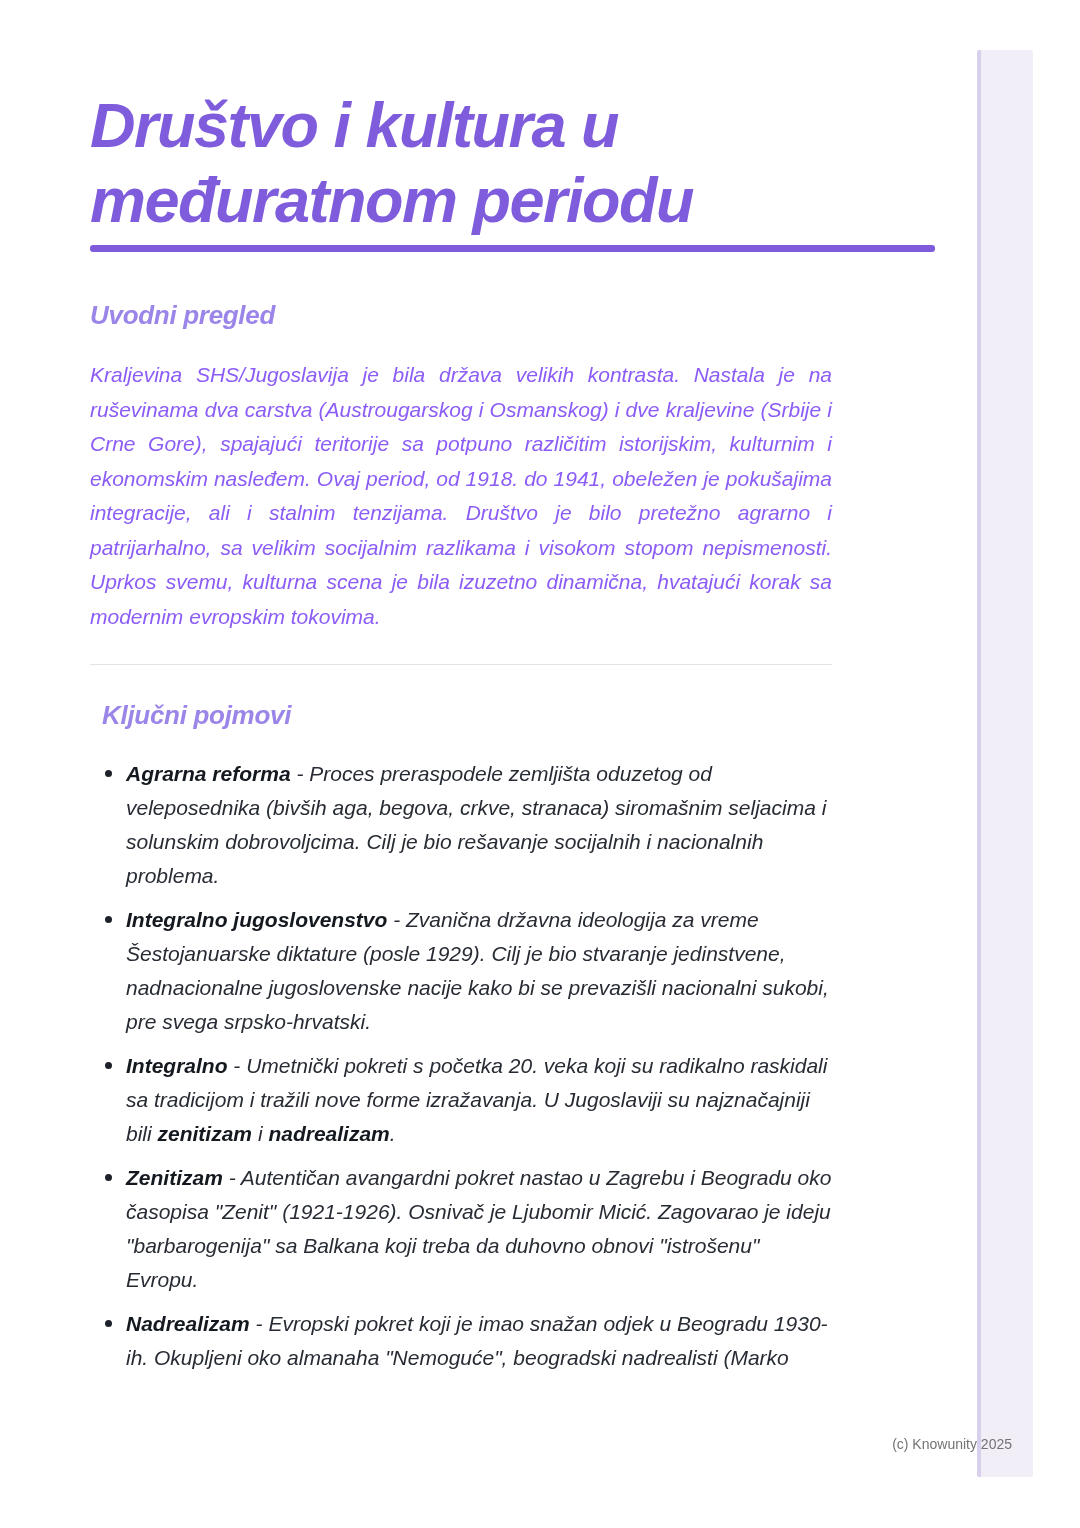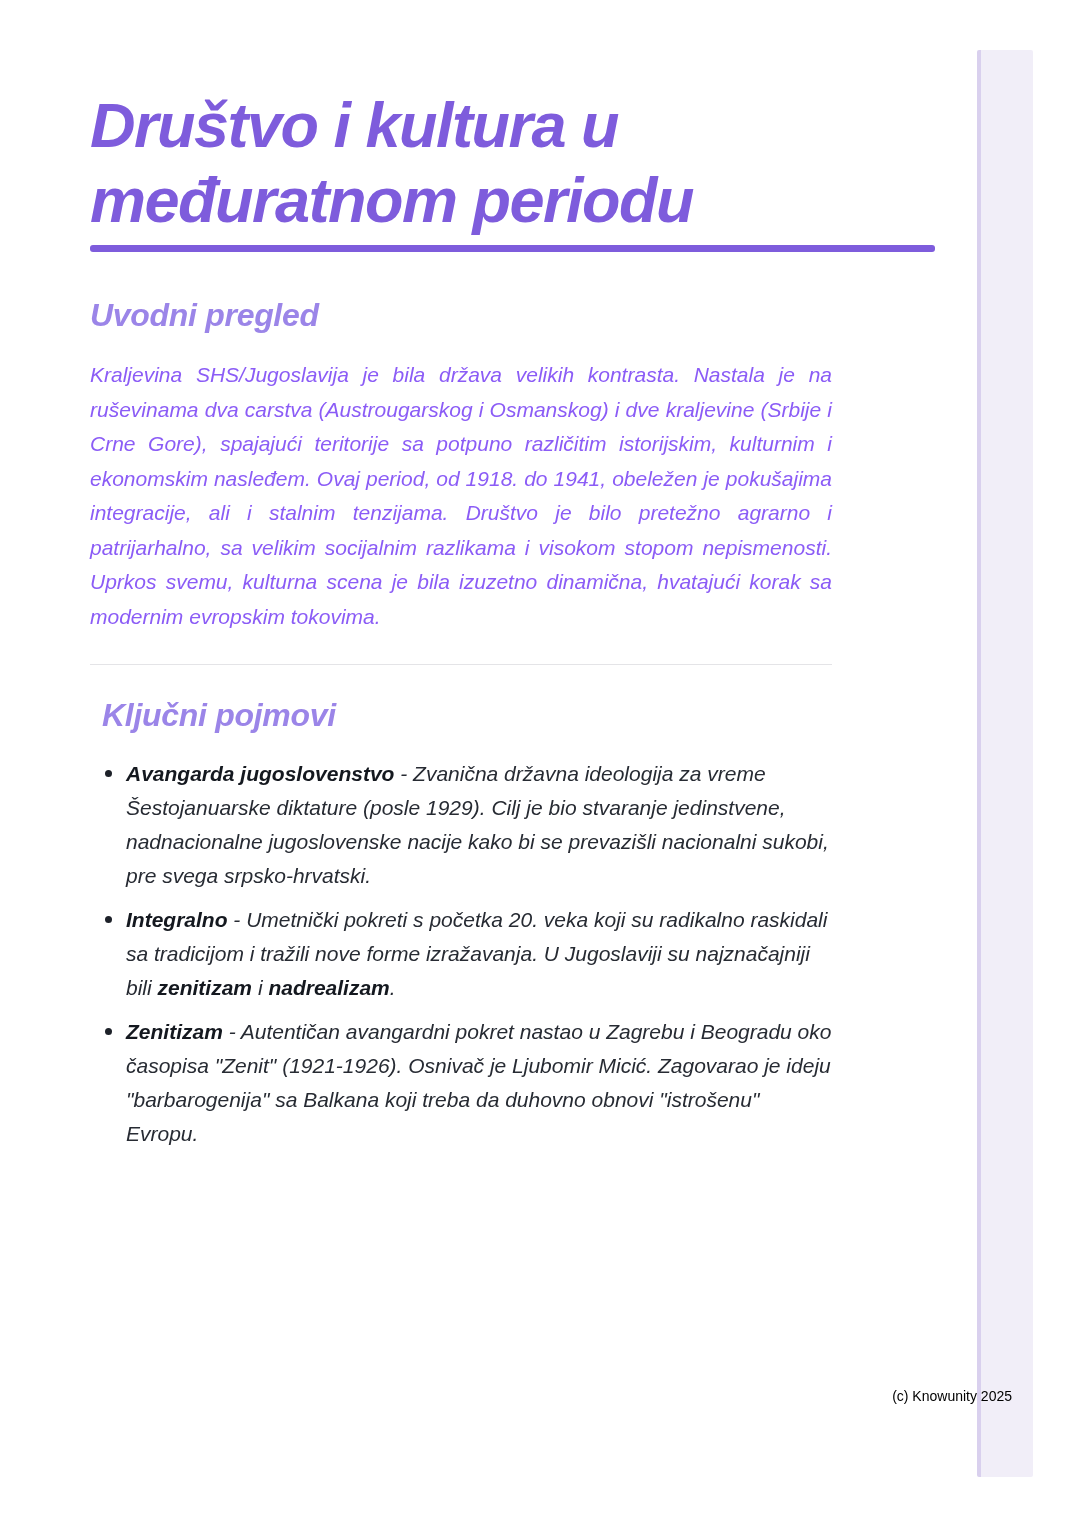--- a/index.html
+++ b/index.html
@@ -38,21 +38,21 @@
     color: #7e5cdc;
   }
   .title-rule {
     margin-top: 7px;
     width: 845px;
     height: 7px;
     border-radius: 3px;
     background: #7e5cdc;
   }
   h2.section-heading {
-    font-size: 32px;
+    font-size: 26px;
     line-height: 36px;
     font-weight: bold;
     letter-spacing: -0.3px;
     color: #9b85e8;
   }
   h2.first { margin: 45px 0 0 0; }
   h2.second { margin: 32px 0 0 12px; }
   p.intro-paragraph {
     margin: 25px 0 0 0;
     width: 742px;
@@ -87,24 +87,24 @@
     left: 15px;
     top: 13px;
     width: 7px;
     height: 7px;
     border-radius: 50%;
     background: #1d2129;
   }
   .b { font-weight: bold; color: #14181f; }
   .footer-copyright {
     position: absolute;
-    top: 1388px;
+    top: 1436px;
     right: 68px;
     font-size: 14px;
-    color: #000000;
+    color: #737373;
     z-index: 2;
   }
 </style>
 </head>
 <body>
 
 <div class="page">
 
   <div class="sidebar-strip"></div>
 
@@ -116,22 +116,24 @@
 
     <h2 class="section-heading first">Uvodni pregled</h2>
 
     <p class="intro-paragraph">Kraljevina SHS/Jugoslavija je bila država velikih kontrasta. Nastala je na ruševinama dva carstva (Austrougarskog i Osmanskog) i dve kraljevine (Srbije i Crne Gore), spajajući teritorije sa potpuno različitim istorijskim, kulturnim i ekonomskim nasleđem. Ovaj period, od 1918. do 1941, obeležen je pokušajima integracije, ali i stalnim tenzijama. Društvo je bilo pretežno agrarno i patrijarhalno, sa velikim socijalnim razlikama i visokom stopom nepismenosti. Uprkos svemu, kulturna scena je bila izuzetno dinamična, hvatajući korak sa modernim evropskim tokovima.</p>
 
     <div class="section-divider"></div>
 
     <h2 class="section-heading second">Ključni pojmovi</h2>
 
     <ul class="key-terms">
-        <li><span class="b">Avangarda jugoslovenstvo</span><span> - Zvanična državna ideologija za vreme Šestojanuarske diktature (posle 1929). Cilj je bio stvaranje jedinstvene, nadnacionalne jugoslovenske nacije kako bi se prevazišli nacionalni sukobi, pre svega srpsko-hrvatski.</span></li>
+        <li><span class="b">Agrarna reforma</span><span> - Proces preraspodele zemljišta oduzetog od veleposednika (bivših aga, begova, crkve, stranaca) siromašnim seljacima i solunskim dobrovoljcima. Cilj je bio rešavanje socijalnih i nacionalnih problema.</span></li>
+        <li><span class="b">Integralno jugoslovenstvo</span><span> - Zvanična državna ideologija za vreme Šestojanuarske diktature (posle 1929). Cilj je bio stvaranje jedinstvene, nadnacionalne jugoslovenske nacije kako bi se prevazišli nacionalni sukobi, pre svega srpsko-hrvatski.</span></li>
         <li><span class="b">Integralno</span><span> - Umetnički pokreti s početka 20. veka koji su radikalno raskidali sa tradicijom i tražili nove forme izražavanja. U Jugoslaviji su najznačajniji bili </span><span class="b">zenitizam</span><span> i </span><span class="b">nadrealizam</span><span>.</span></li>
         <li><span class="b">Zenitizam</span><span> - Autentičan avangardni pokret nastao u Zagrebu i Beogradu oko časopisa "Zenit" (1921-1926). Osnivač je Ljubomir Micić. Zagovarao je ideju "barbarogenija" sa Balkana koji treba da duhovno obnovi "istrošenu" Evropu.</span></li>
+        <li><span class="b">Nadrealizam</span><span> - Evropski pokret koji je imao snažan odjek u Beogradu 1930-ih. Okupljeni oko almanaha "Nemoguće", beogradski nadrealisti (Marko</span></li>
       </ul>
 
   </div>
 
   <div class="footer-copyright">(c) Knowunity 2025</div>
 
 </div>
 
 </body></html>

